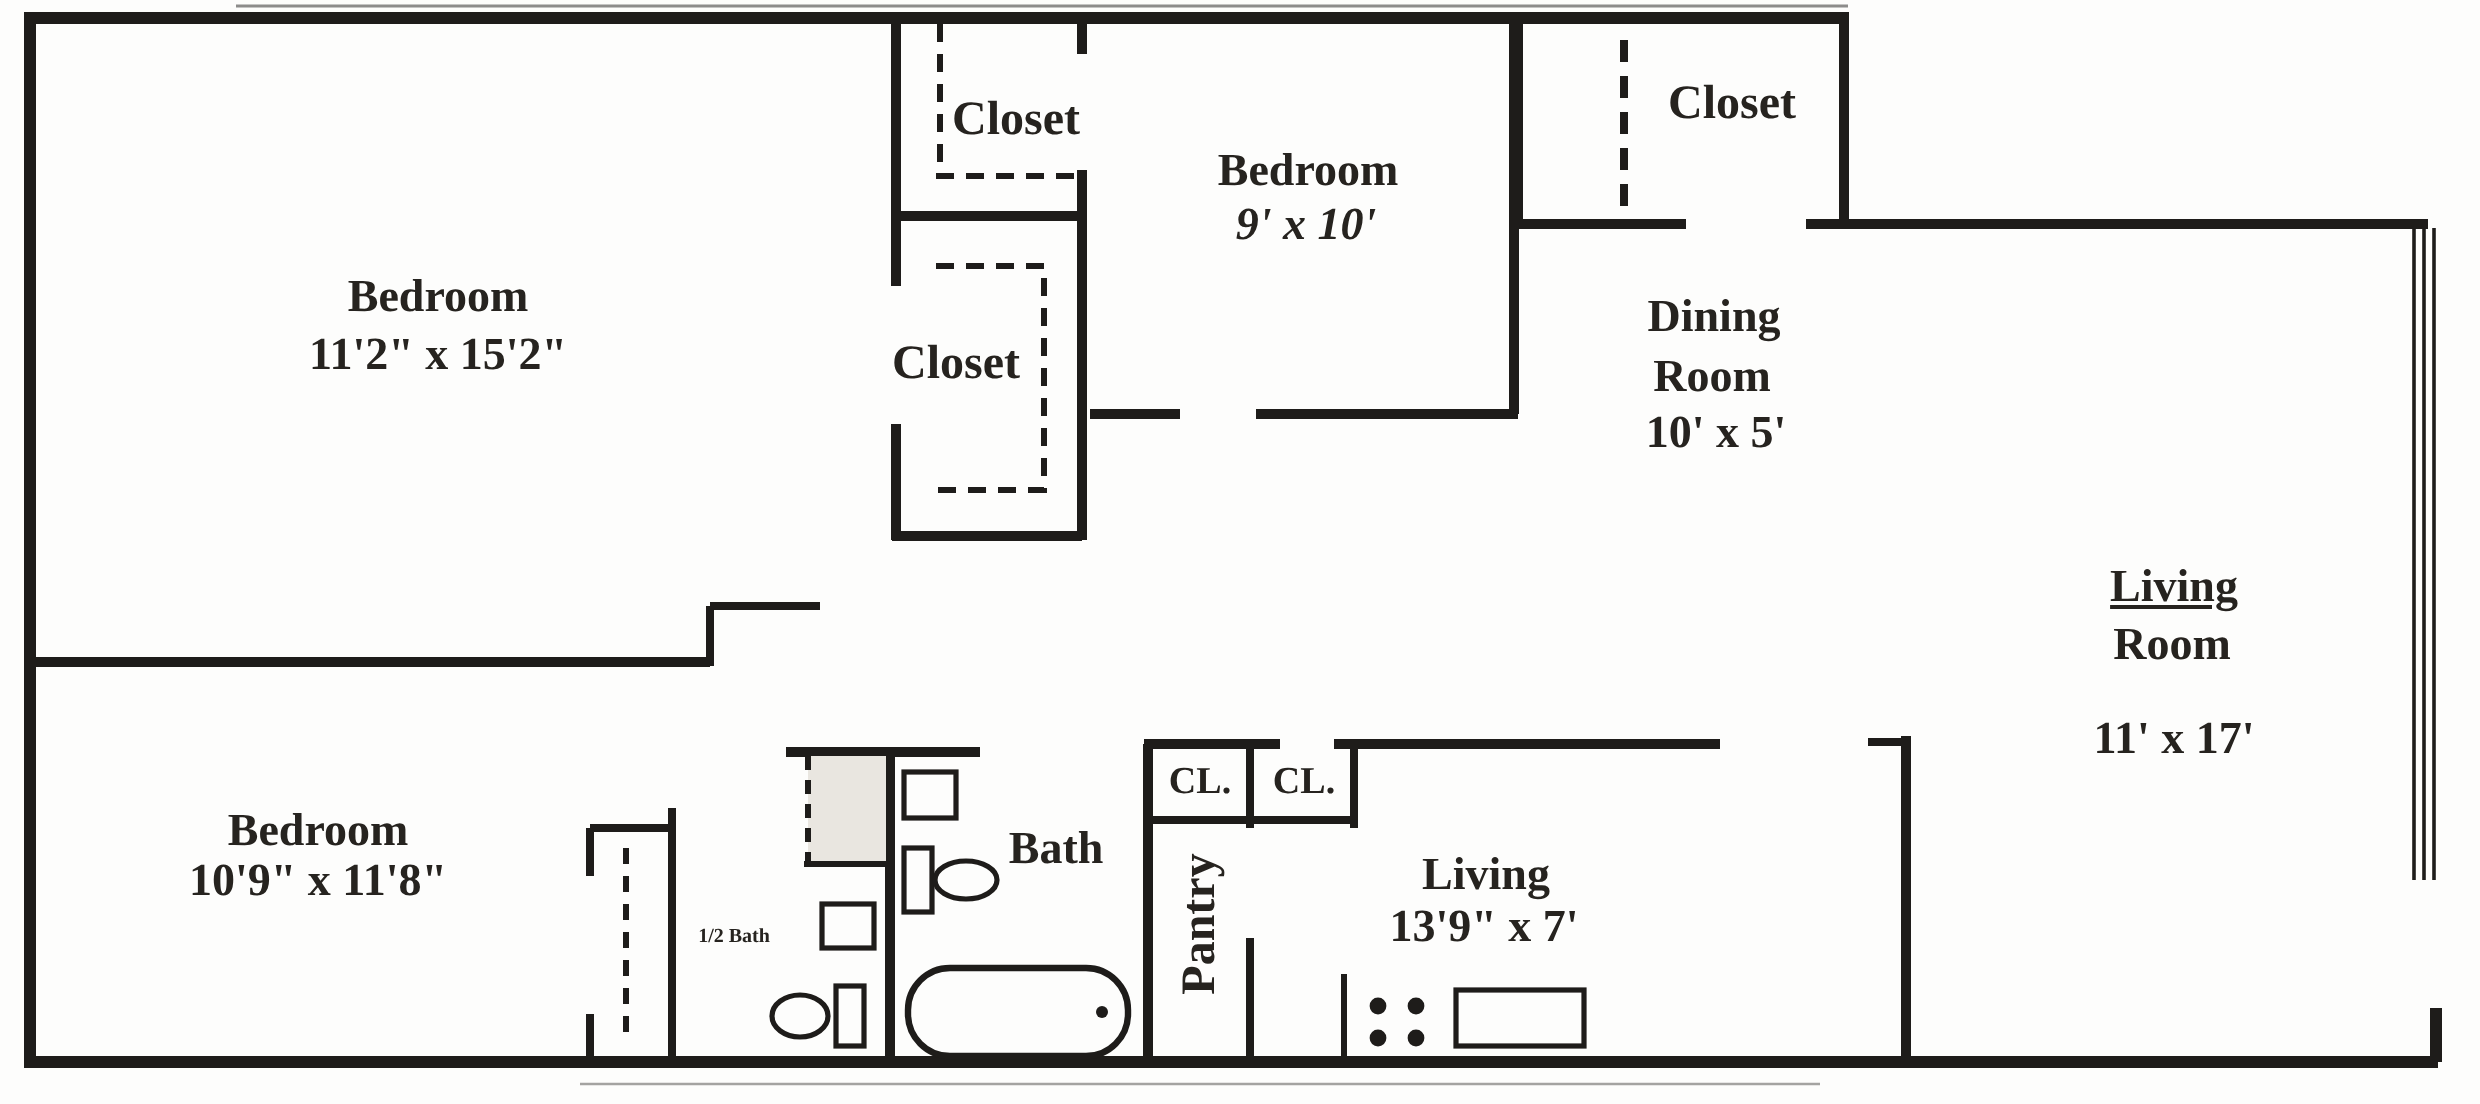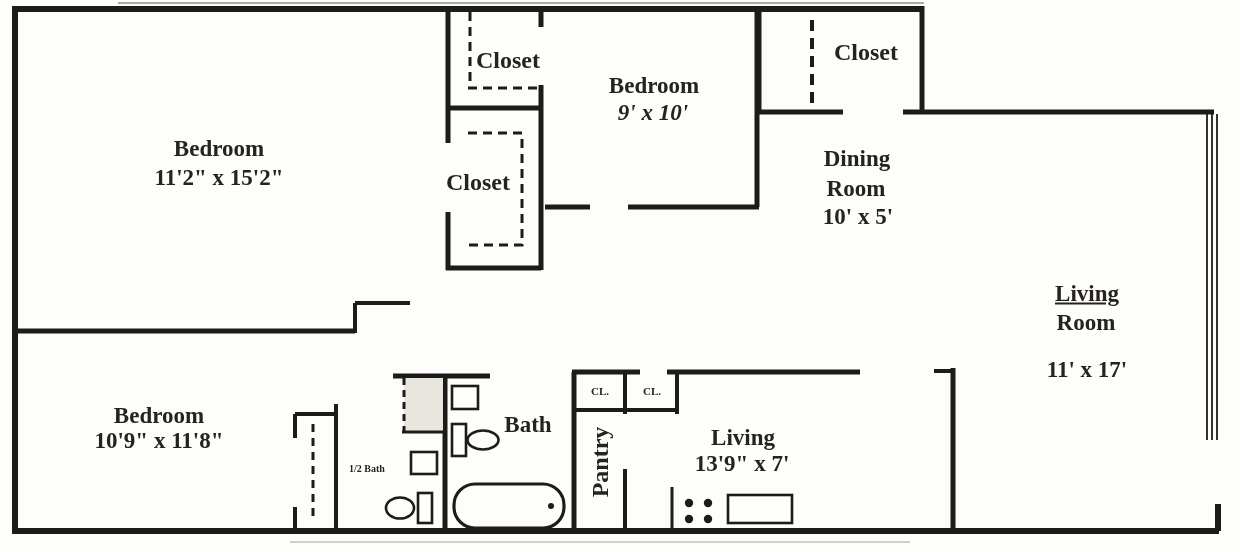--- a/index.html
+++ b/index.html
@@ -15,21 +15,21 @@
     position:absolute;
     transform:translate(-50%,-50%);
     color:#26231f;
     font-weight:bold;
     white-space:nowrap;
     letter-spacing:0px;
     line-height:1;
   }
   .fs26{font-size:23px;}
   .fs24{font-size:24px;}
-  .fs15{font-size:11px;}
+  .fs15{font-size:19px;}
   .fs13{font-size:10px;}
   .rot{transform:translate(-50%,-50%) rotate(-90deg);}
 </style>
 </head>
 <body>
 
 <div id="plan">
 
   <svg width="1240" height="552" viewBox="0 0 1240 552">
 

